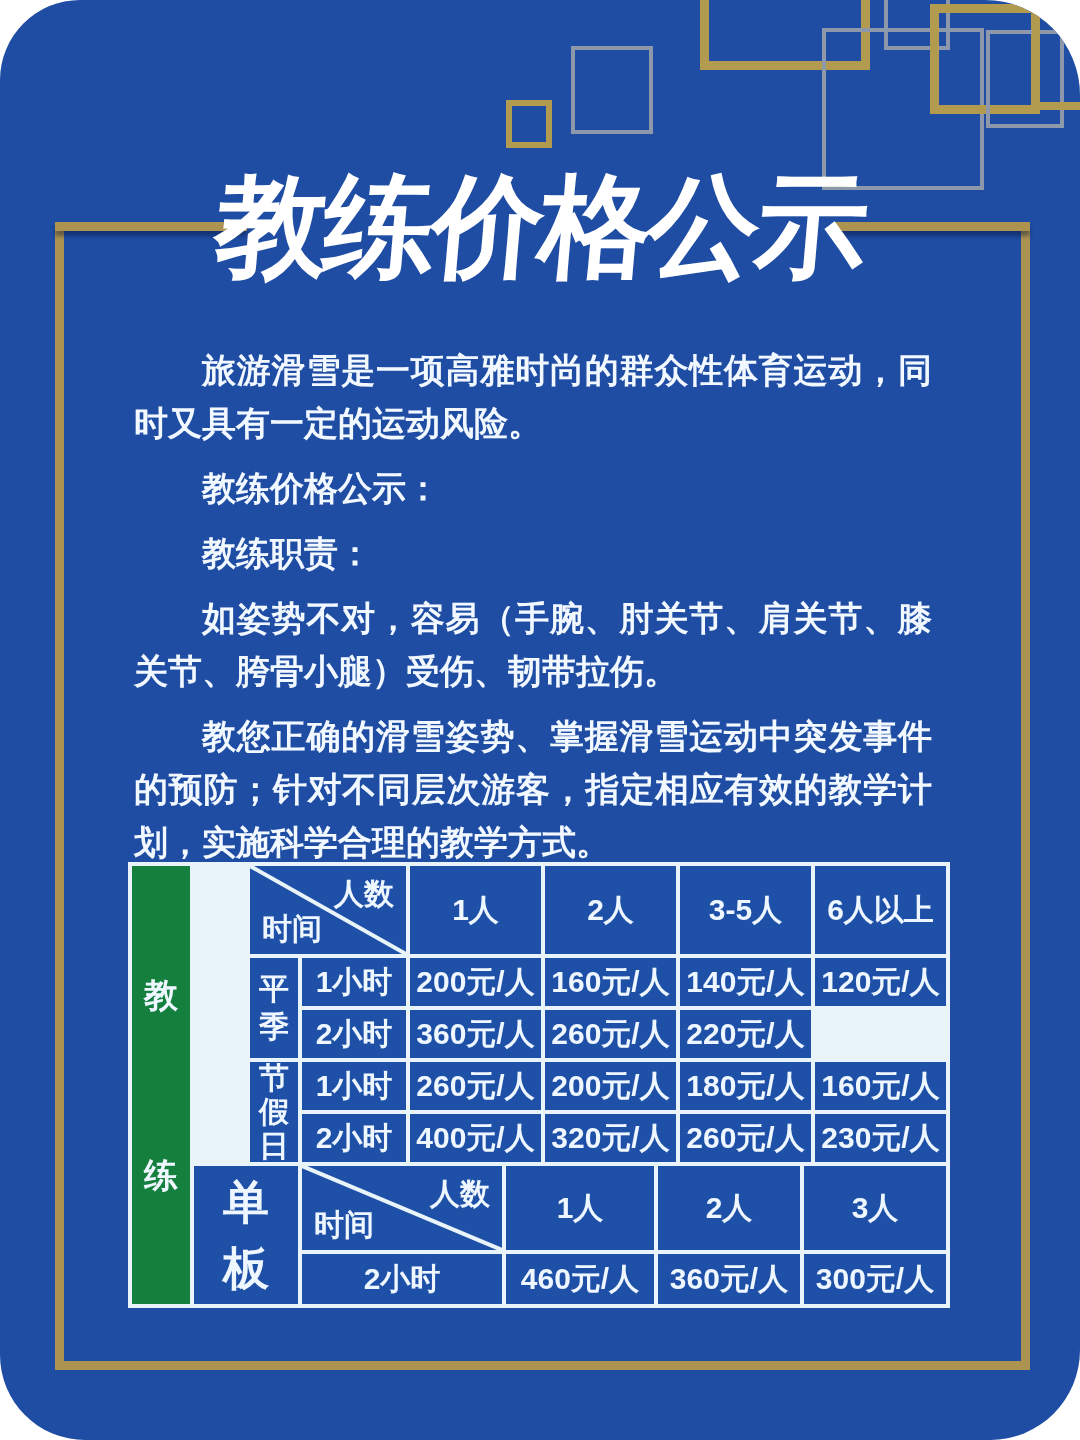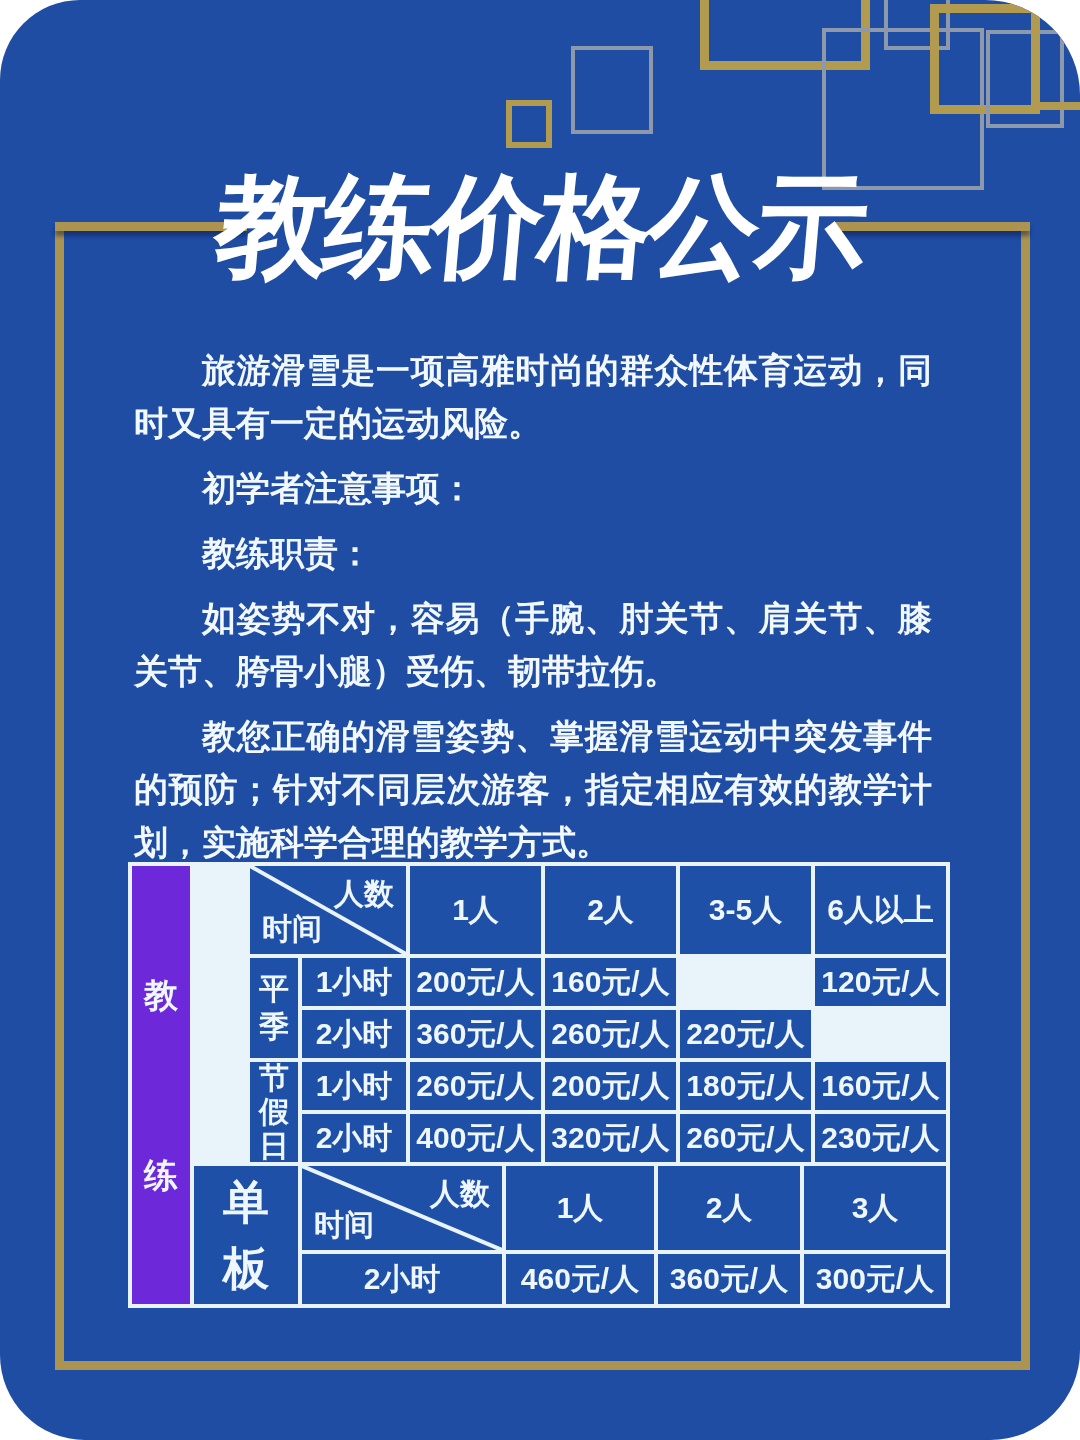--- a/index.html
+++ b/index.html
@@ -67,21 +67,21 @@
     box-sizing: border-box;
     display: flex;
     border: 4px solid #e9f4fa;
     color: #eef7ff;
     font-weight: bold;
   }
   .coach-col {
     width: 58px;
     border-right: 4px solid #e9f4fa;
     display: flex; align-items: center; justify-content: center;
-    background: #6d28d9;
+    background: #15803d;
   }
   .right-col { flex: 1; display: flex; flex-direction: column; }
   .grid-top, .grid-bottom {
     display: grid; gap: 4px; background: #e9f4fa;
   }
   .grid-top {
     grid-template-columns: 52px 48px 104px 1fr 1fr 1fr 1fr;
     grid-template-rows: 88px 48px 48px 48px 48px;
   }
   .grid-bottom {
@@ -124,21 +124,21 @@
   <div class="sq gold s8"></div>
 
   <div class="frame"></div>
   <div class="tline left"></div>
   <div class="tline right"></div>
 
   <div class="title">教练价格公示</div>
 
   <div class="content">
     <p>旅游滑雪是一项高雅时尚的群众性体育运动，同时又具有一定的运动风险。</p>
-    <p>初学者注意事项：</p>
+    <p>教练价格公示：</p>
     <p>教练职责：</p>
     <p>如姿势不对，容易（手腕、肘关节、肩关节、膝关节、胯骨小腿）受伤、韧带拉伤。</p>
     <p>教您正确的滑雪姿势、掌握滑雪运动中突发事件的预防；针对不同层次游客，指定相应有效的教学计划，实施科学合理的教学方式。</p>
     <p>同时又具有一定的运动风险。</p>
   </div>
 
   <div class="ptable">
     <div class="coach-col">
       <span class="vlabel lh-coach">教练</span>
     </div>
@@ -156,20 +156,21 @@
         <div class="cell" style="grid-column:5;grid-row:1">2人</div>
         <div class="cell" style="grid-column:6;grid-row:1">3-5人</div>
         <div class="cell" style="grid-column:7;grid-row:1">6人以上</div>
 
         <div class="cell" style="grid-column:2;grid-row:2/4">
           <span class="vlabel lh-season">平季</span>
         </div>
         <div class="cell" style="grid-column:3;grid-row:2">1小时</div>
         <div class="cell" style="grid-column:4;grid-row:2">200元/人</div>
         <div class="cell" style="grid-column:5;grid-row:2">160元/人</div>
+        <div class="cell" style="grid-column:6;grid-row:2">140元/人</div>
         <div class="cell" style="grid-column:7;grid-row:2">120元/人</div>
 
         <div class="cell" style="grid-column:3;grid-row:3">2小时</div>
         <div class="cell" style="grid-column:4;grid-row:3">360元/人</div>
         <div class="cell" style="grid-column:5;grid-row:3">260元/人</div>
         <div class="cell" style="grid-column:6;grid-row:3">220元/人</div>
 
         <div class="cell" style="grid-column:2;grid-row:4/6">
           <span class="vlabel lh-holiday">节假日</span>
         </div>

